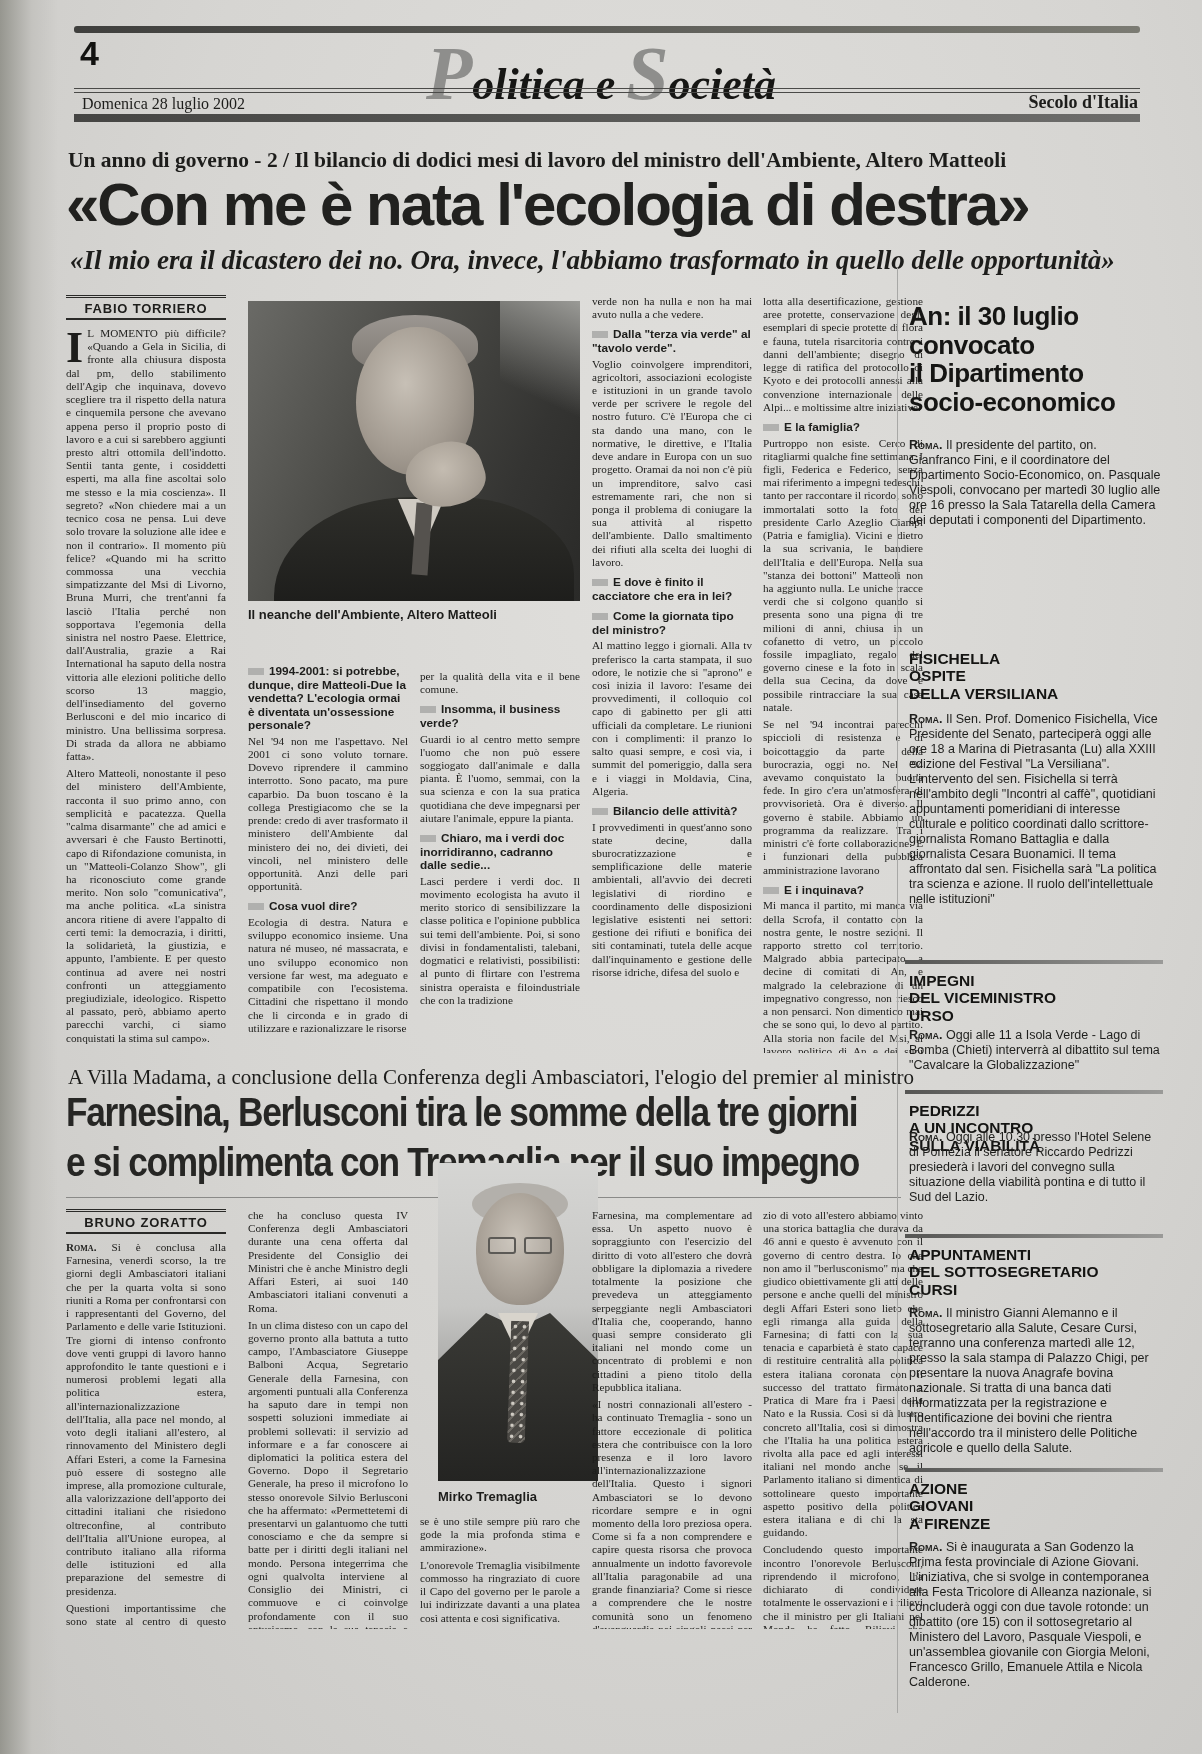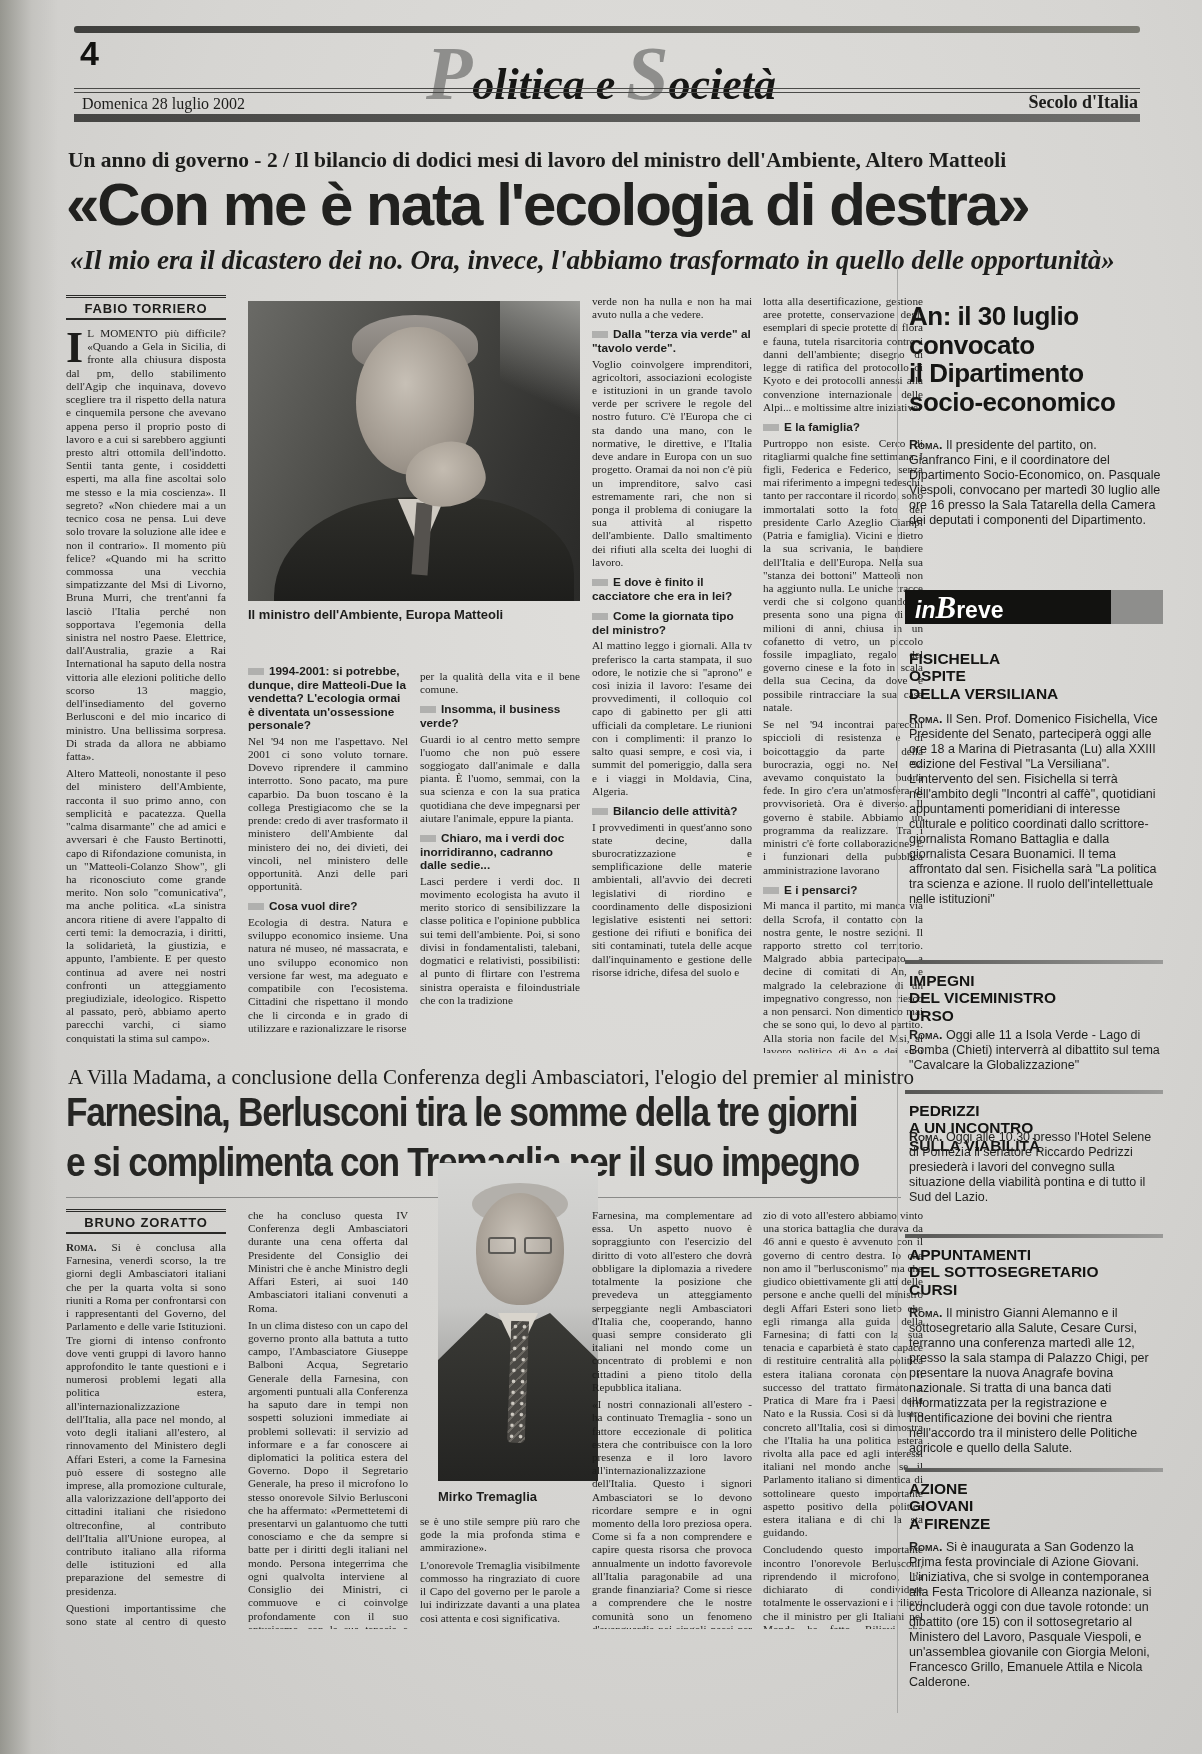--- a/index.html
+++ b/index.html
@@ -128,21 +128,21 @@
 
       <div class="photo photo1">
         <div class="p1-light"></div>
         <div class="p1-hair"></div>
         <div class="p1-head"></div>
         <div class="p1-suit"></div>
         <div class="p1-shirt"></div>
         <div class="p1-tie"></div>
         <div class="p1-hand"></div>
       </div>
-      <div class="abs caption1">Il ministro dell'Ambiente, Europa Matteoli</div>
+      <div class="abs caption1">Il neanche dell'Ambiente, Altero Matteoli</div>
 
       <div class="col" id="a1c2">
         <p class="qh">1994-2001: si potrebbe, dunque, dire Matteoli-Due la vendetta? L'ecologia ormai è diventata un'ossessione personale?</p>
         <p class="bt">Nel '94 non me l'aspettavo. Nel 2001 ci sono voluto tornare. Dovevo riprendere il cammino interrotto. Sono pacato, ma pure caparbio. Da buon toscano è la collega Prestigiacomo che se la prende: credo di aver trasformato il ministero dell'Ambiente dal ministero dei no, dei divieti, dei vincoli, nel ministero delle opportunità. Anzi delle pari opportunità.</p>
         <p class="qh">Cosa vuol dire?</p>
         <p class="bt">Ecologia di destra. Natura e sviluppo economico insieme. Una natura né museo, né massacrata, e uno sviluppo economico non versione far west, ma adeguato e compatibile con l'ecosistema. Cittadini che rispettano il mondo che li circonda e in grado di utilizzare e razionalizzare le risorse</p>
       </div>
 
       <div class="col" id="a1c3">
         <p class="bt">per la qualità della vita e il bene comune.</p>
@@ -161,21 +161,21 @@
         <p class="bt">Al mattino leggo i giornali. Alla tv preferisco la carta stampata, il suo odore, le notizie che si "aprono" e così inizia il lavoro: l'esame dei provvedimenti, il colloquio col capo di gabinetto per gli atti ufficiali da completare. Le riunioni con i complimenti: il pranzo lo salto quasi sempre, e così via, i summit del pomeriggio, dalla sera e i viaggi in Moldavia, Cina, Algeria.</p>
         <p class="qh">Bilancio delle attività?</p>
         <p class="bt">I provvedimenti in quest'anno sono state decine, dalla sburocratizzazione e semplificazione delle materie ambientali, all'avvio dei decreti legislativi di riordino e coordinamento delle disposizioni legislative esistenti nei settori: gestione dei rifiuti e bonifica dei siti contaminati, tutela delle acque dall'inquinamento e gestione delle risorse idriche, difesa del suolo e</p>
       </div>
 
       <div class="col" id="a1c5">
         <p class="bt">lotta alla desertificazione, gestione aree protette, conservazione degli esemplari di specie protette di flora e fauna, tutela risarcitoria contro i danni dell'ambiente; disegno di legge di ratifica del protocollo di Kyoto e dei protocolli annessi alla convenzione internazionale delle Alpi... e moltissime altre iniziative.</p>
         <p class="qh">E la famiglia?</p>
         <p class="bt">Purtroppo non esiste. Cerco di ritagliarmi qualche fine settimana. I figli, Federica e Federico, senza mai riferimento a impegni tedeschi, tanto per raccontare il ricordo, sono immortalati sotto la foto del presidente Carlo Azeglio Ciampi (Patria e famiglia). Vicini e dietro la sua scrivania, le bandiere dell'Italia e dell'Europa. Nella sua "stanza dei bottoni" Matteoli non ha aggiunto nulla. Le uniche tracce verdi che si colgono quando si presenta sono una pigna di tre milioni di anni, chiusa in un cofanetto di vetro, un piccolo fossile impagliato, regalo del governo cinese e la foto in scala della sua Cecina, da dove è possibile rintracciare la sua casa natale.</p>
         <p class="bt">Se nel '94 incontrai parecchi spiccioli di resistenza e di boicottaggio da parte della burocrazia, oggi no. Nel '94 avevamo conquistato la buona fede. In giro c'era un'atmosfera di provvisorietà. Ora è diverso. Il governo è stabile. Abbiamo un programma da realizzare. Tra i ministri c'è forte collaborazione. E i funzionari della pubblica amministrazione lavorano</p>
-        <p class="qh">E i pensarci?</p>
+        <p class="qh">E i inquinava?</p>
         <p class="bt">Mi manca il partito, mi manca via della Scrofa, il contatto con la nostra gente, le nostre sezioni. Il rapporto stretto col territorio. Malgrado abbia partecipato a decine di comitati di An, e malgrado la celebrazione di un impegnativo congresso, non riesco a non pensarci. Non dimentico mai che se sono qui, lo devo al partito. Alla storia non facile del Msi, al lavoro politico di An e dei suoi uomini</p>
       </div>
     </div>
   </div>
 
   <div class="abs art2">
     <div class="abs kicker2">A Villa Madama, a conclusione della Conferenza degli Ambasciatori, l'elogio del premier al ministro</div>
     <div class="abs headline2a">Farnesina, Berlusconi tira le somme della tre giorni</div>
     <div class="abs headline2b">e si complimenta con Tremaglia per il suo impegno</div>
     <div class="abs a2rule"></div>
@@ -220,21 +220,20 @@
   </div>
 
   <div class="abs sb-vline"></div>
   <div class="abs sb">
     <div class="abs sb-title1">An: il 30 luglio
 convocato
 il Dipartimento
 socio-economico</div>
     <div class="sb-body abs sb-boxbody"><span class="sb-city">Roma.</span> <span>Il presidente del partito, on. Gianfranco Fini, e il coordinatore del Dipartimento Socio-Economico, on. Pasquale Viespoli, convocano per martedì 30 luglio alle ore 16 presso la Sala Tatarella della Camera dei deputati i componenti del Dipartimento.</span></div>
 
-    <div class="abs inbreve"><span class="ib-a">in</span><span class="ib-b">B</span><span class="ib-c">reve</span></div>
 
     <div class="sb-bt" id="sbt1">FISICHELLA
 OSPITE
 DELLA VERSILIANA</div>
     <div class="sb-body" id="sbb1"><span class="sb-city">Roma.</span> <span>Il Sen. Prof. Domenico Fisichella, Vice Presidente del Senato, parteciperà oggi alle ore 18 a Marina di Pietrasanta (Lu) alla XXIII edizione del Festival "La Versiliana". L'intervento del sen. Fisichella si terrà nell'ambito degli "Incontri al caffè", quotidiani appuntamenti pomeridiani di interesse culturale e politico coordinati dallo scrittore-giornalista Romano Battaglia e dalla giornalista Cesara Buonamici. Il tema affrontato dal sen. Fisichella sarà "La politica tra scienza e azione. Il ruolo dell'intellettuale nelle istituzioni"</span></div>
 
     <div class="sb-rule" id="sbr1"></div>
     <div class="sb-bt" id="sbt2">IMPEGNI
 DEL VICEMINISTRO
 URSO</div>

